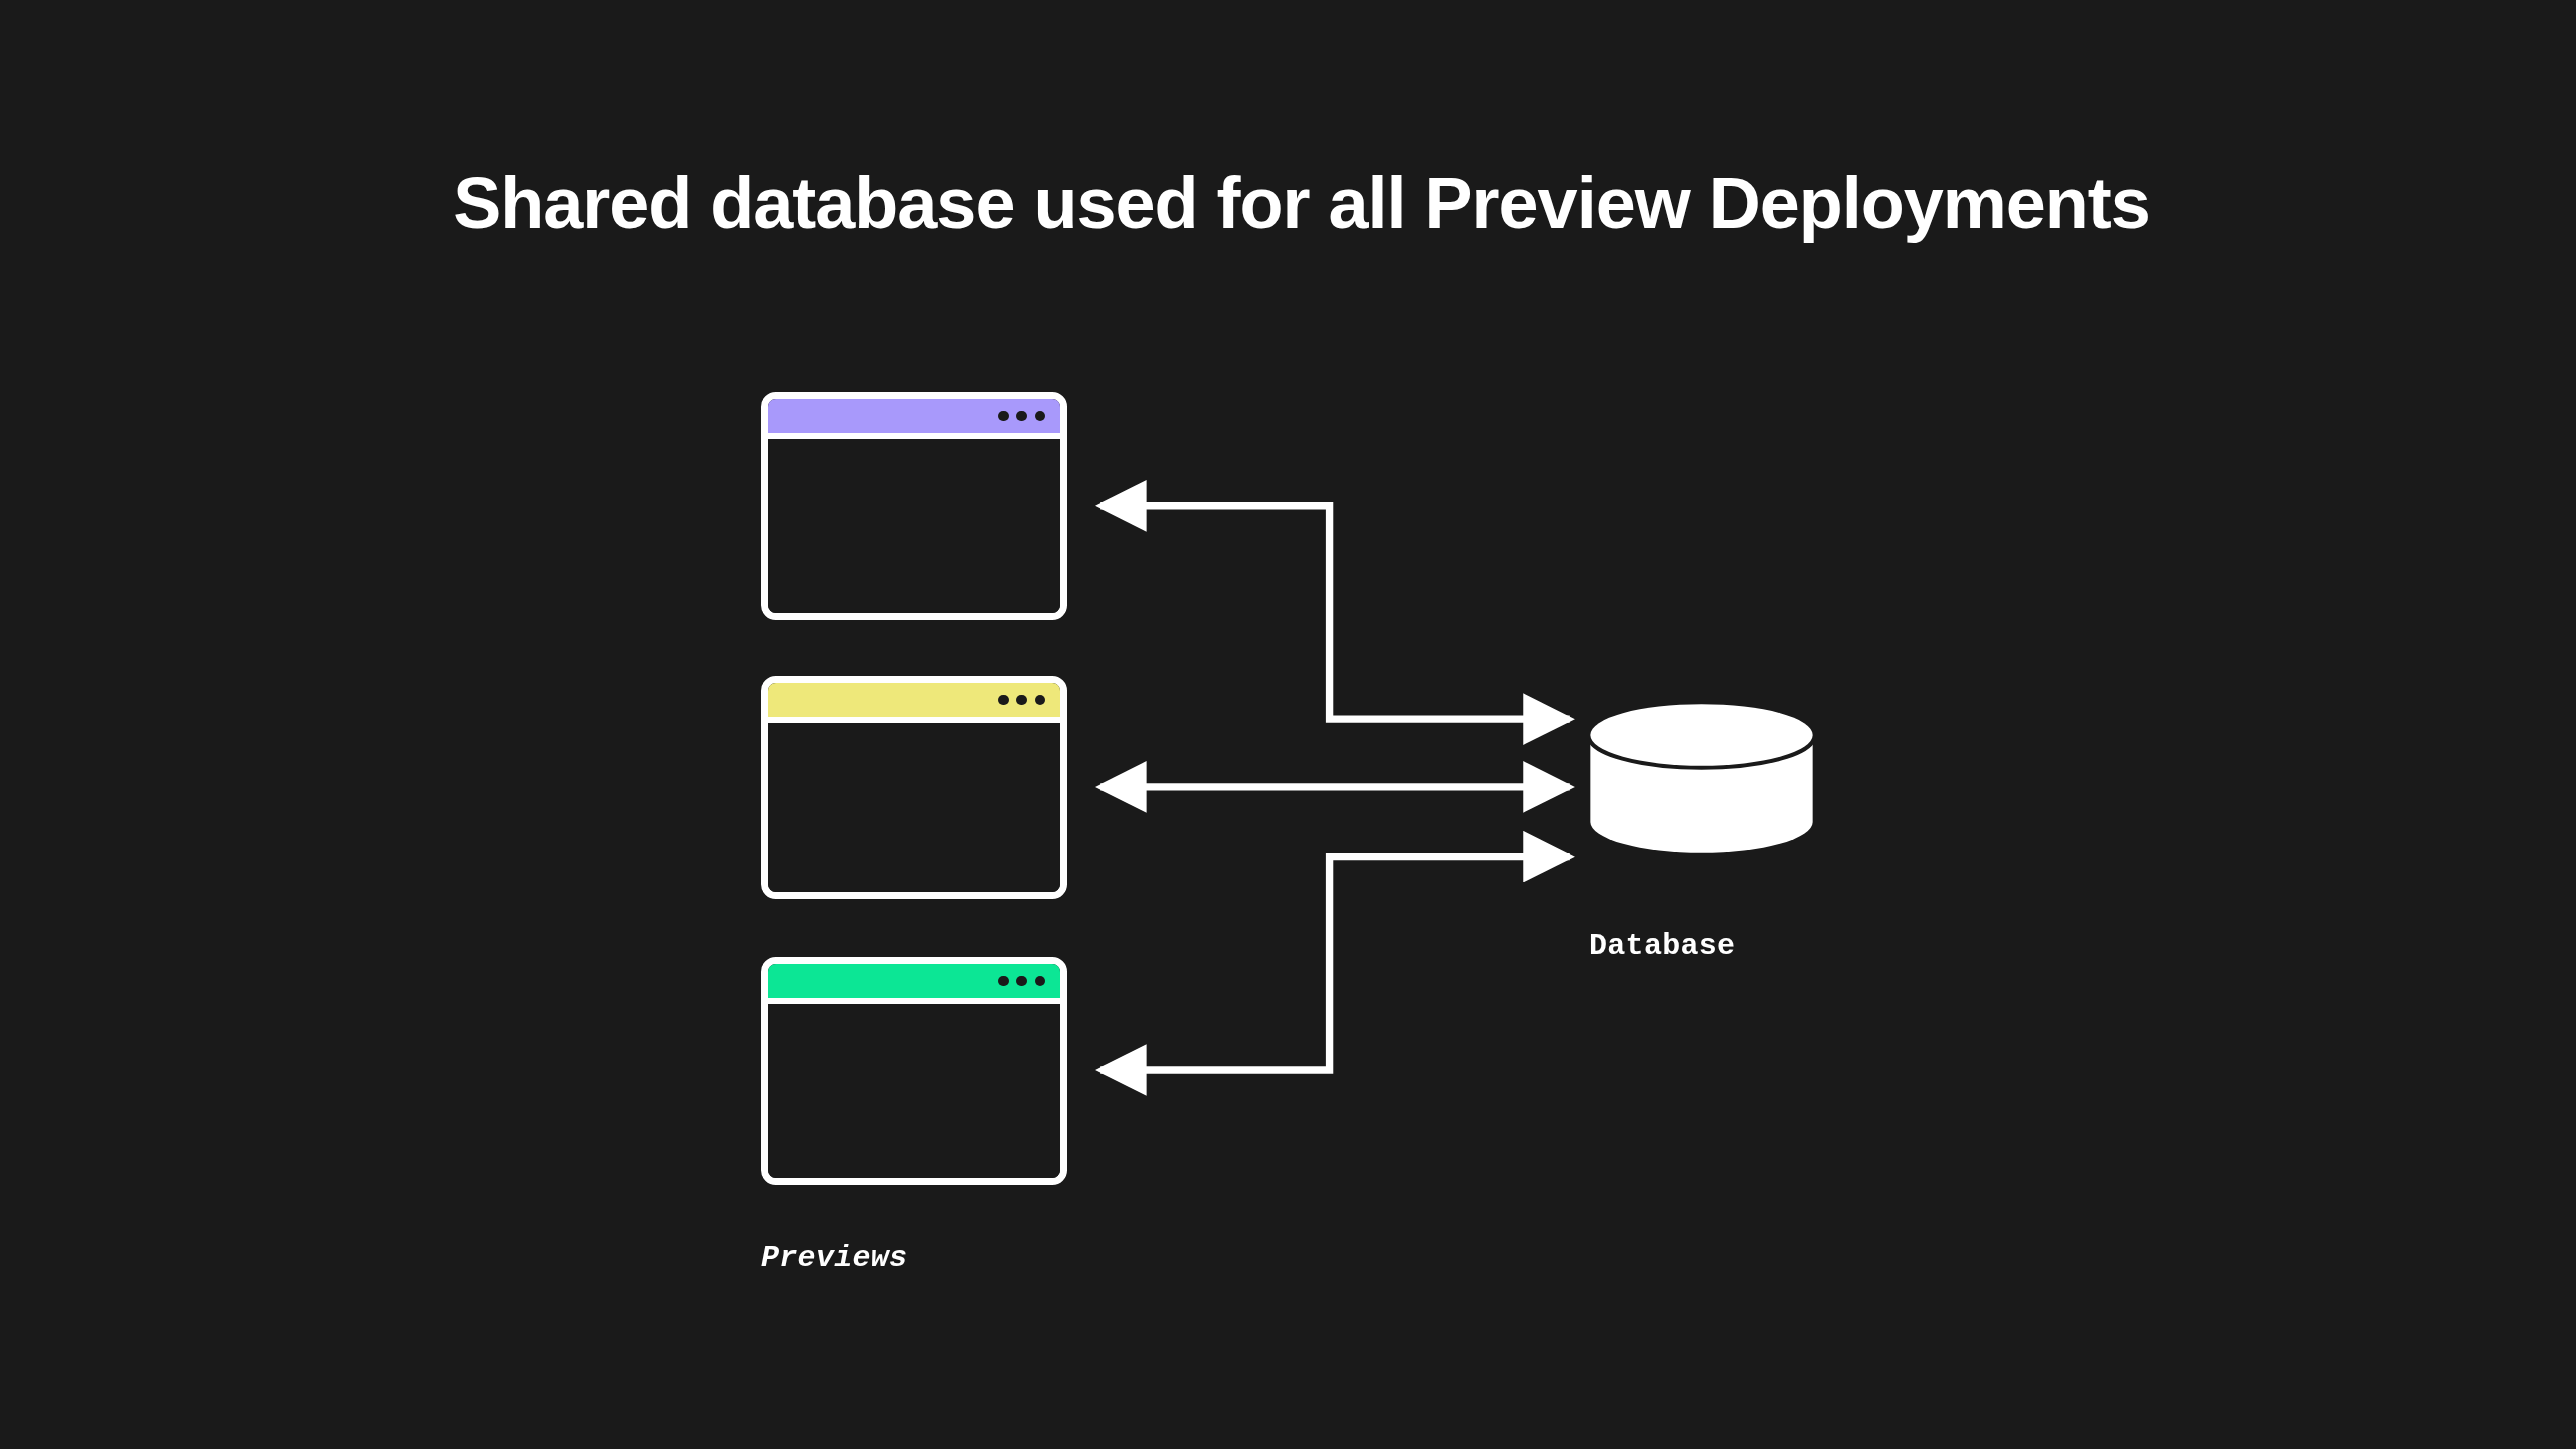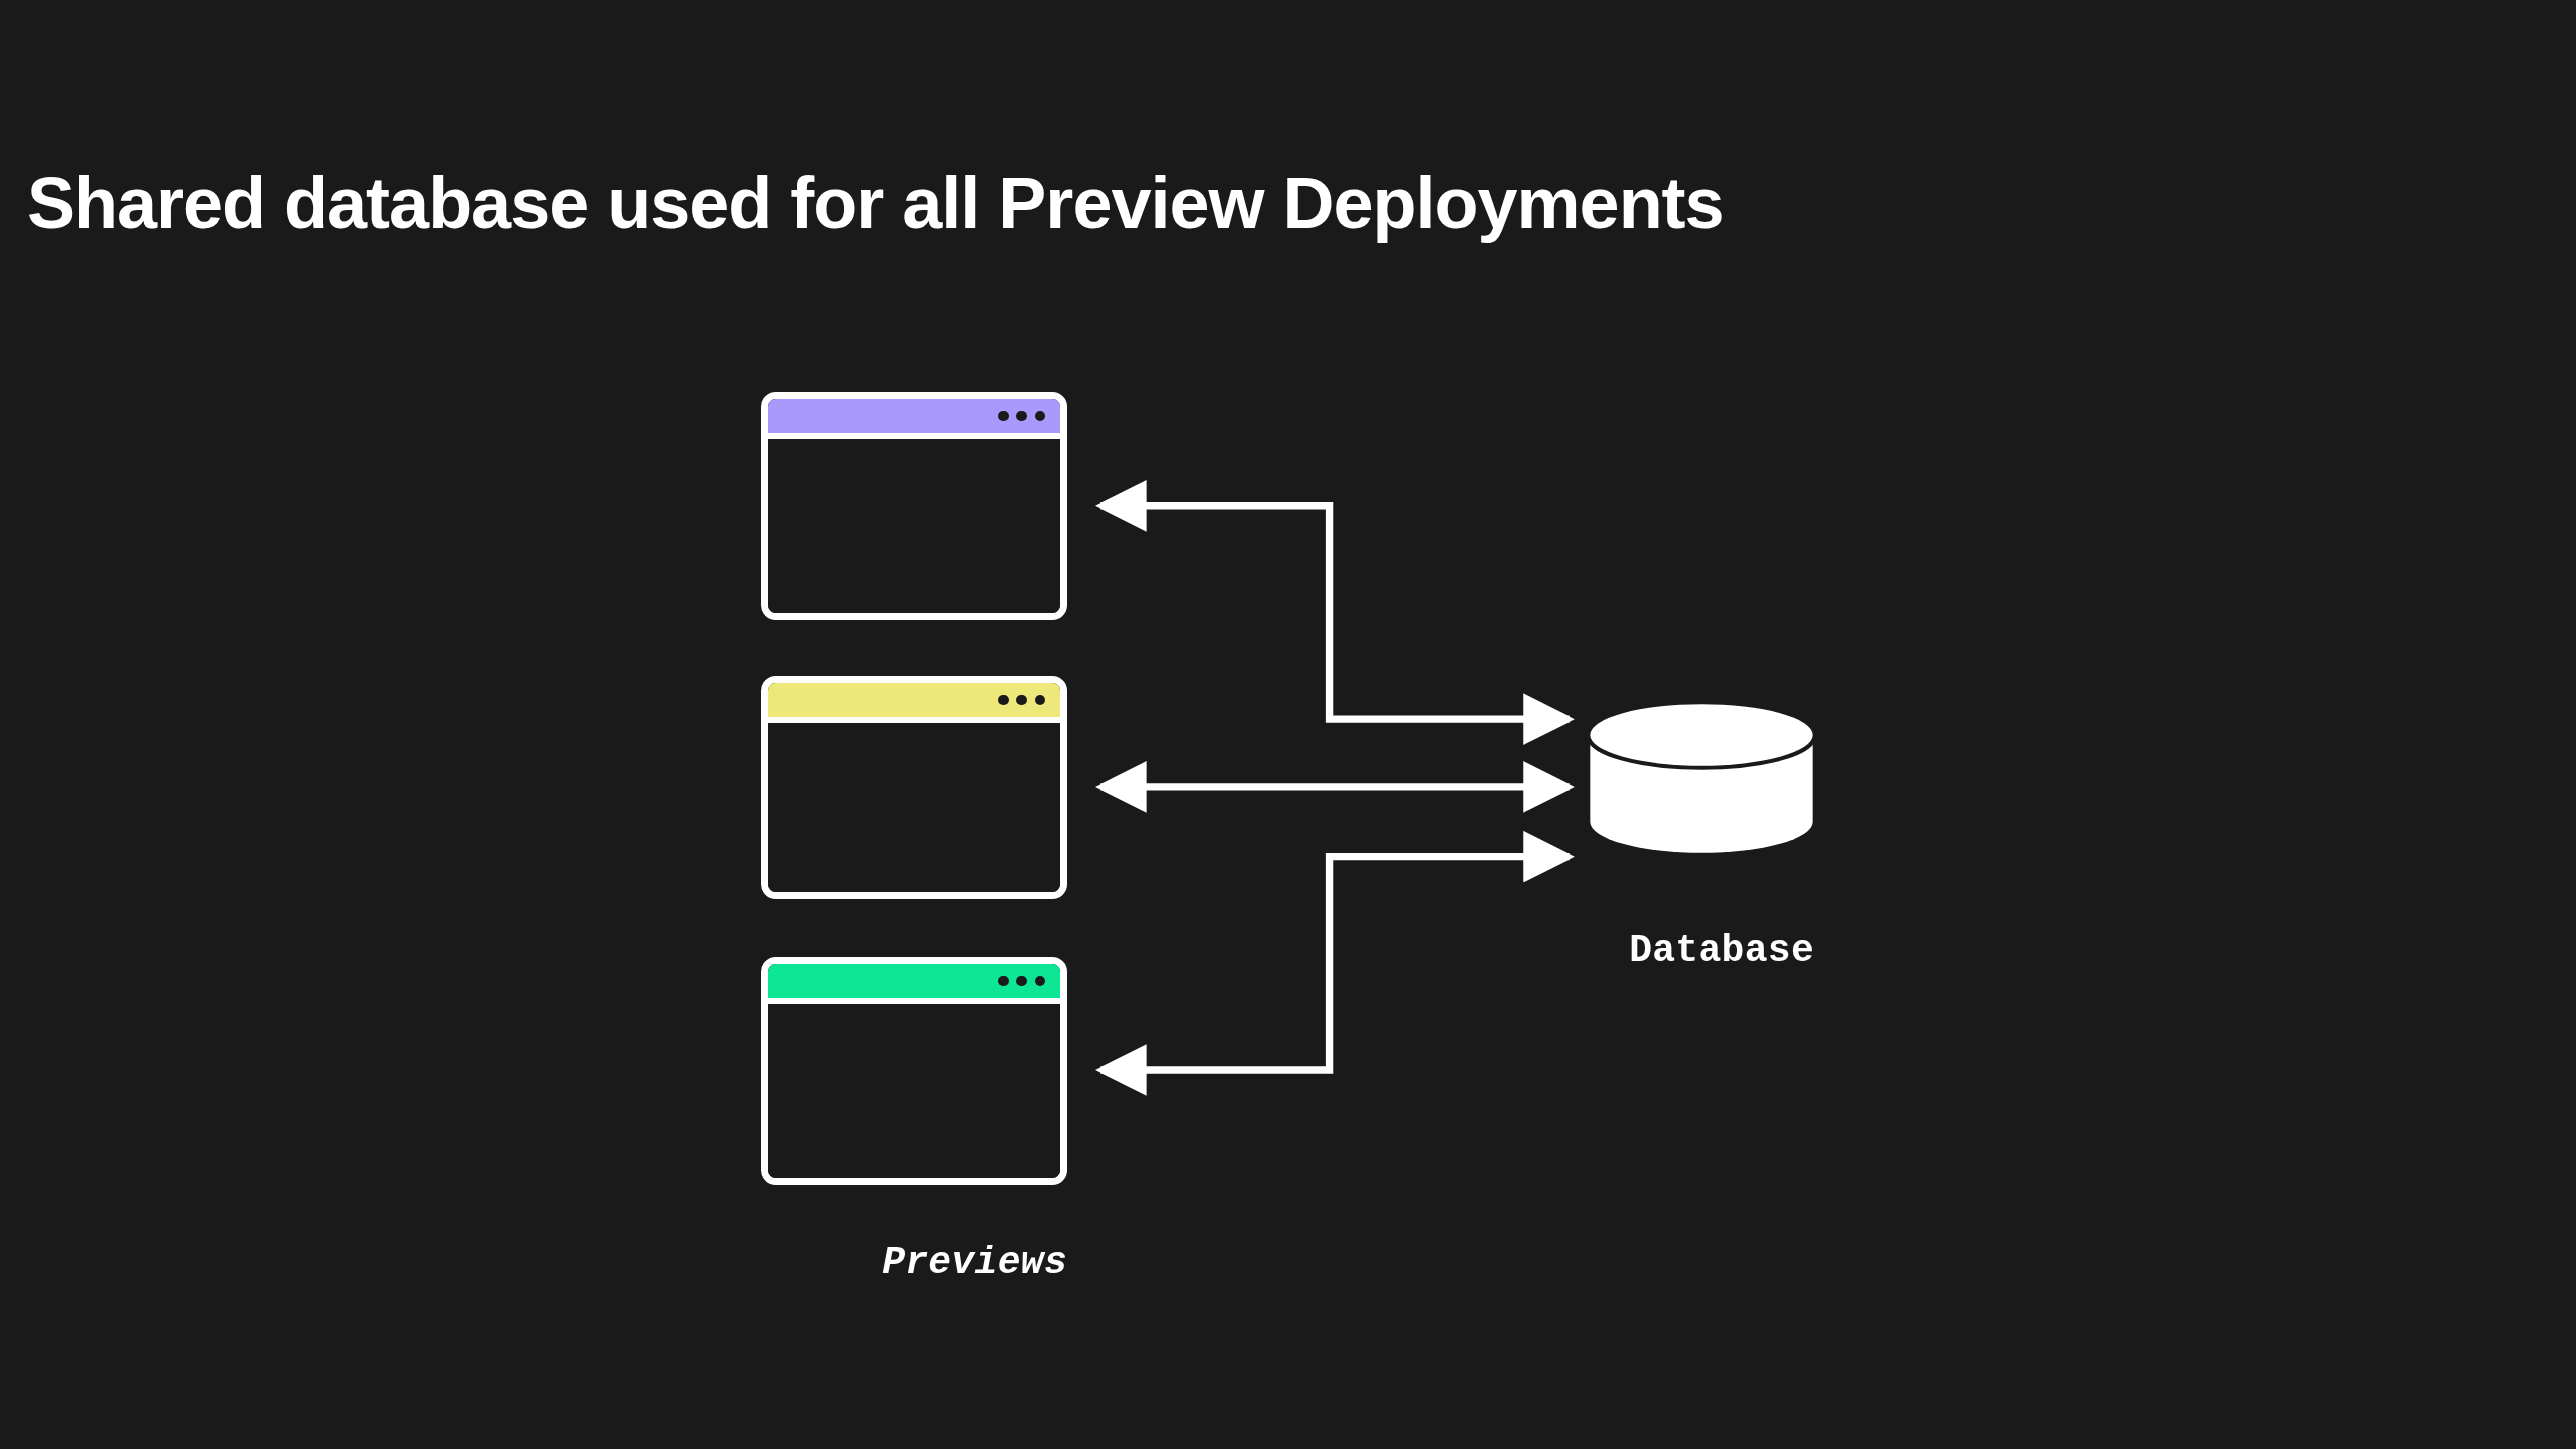--- a/index.html
+++ b/index.html
@@ -22,21 +22,21 @@
     height: 1449px;
     background: #1a1a1a;
   }
 
   
   #page-title {
     position: absolute;
     left: 0;
     top: 164px;
     width: 2576px;
-    text-align: left;
+    text-align: center;
     color: #ffffff;
     font-family: "Liberation Sans", sans-serif;
     font-weight: 700;
     font-size: 72px;
     letter-spacing: -1px;
     line-height: 1.1;
     white-space: nowrap;
     padding-left: 27px;
     box-sizing: border-box;
   }
@@ -101,24 +101,24 @@
     height: 1449px;
     pointer-events: none;
   }
 
   
   .caption {
     position: absolute;
     color: #ffffff;
     font-family: "Liberation Mono", monospace;
     font-weight: 700;
-    font-size: 38px;
+    font-size: 30px;
     letter-spacing: 0.3px;
     white-space: nowrap;
-    text-align: right;
+    text-align: left;
   }
   #caption-previews { left: 761px; top: 1241px; width: 306px; font-style: italic; }
   #caption-database { left: 1589px; top: 929px; width: 225px; }
 </style>
 </head>
 <body style="background: rgb(26, 26, 26);">
 
 <div id="stage" style="background: rgb(26, 26, 26);">
 
   <div id="page-title">Shared database used for all Preview Deployments</div>

